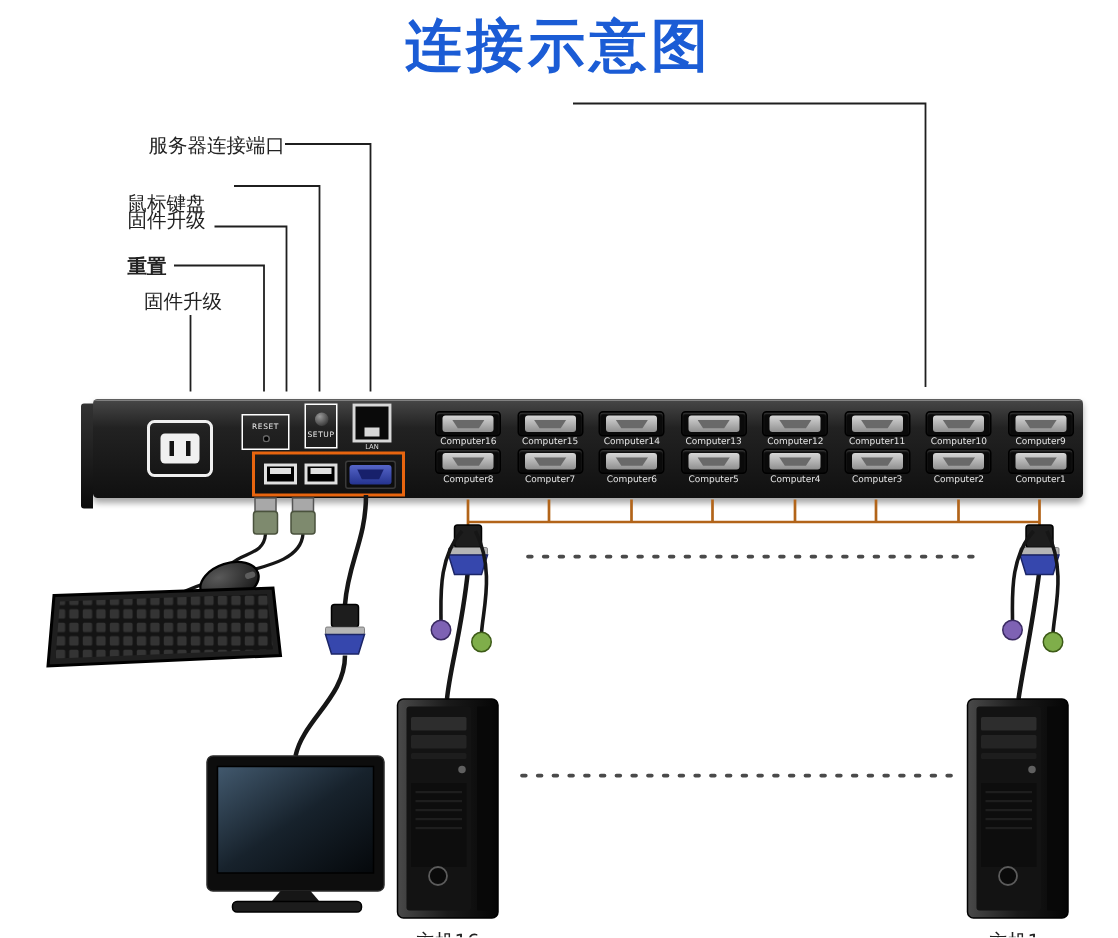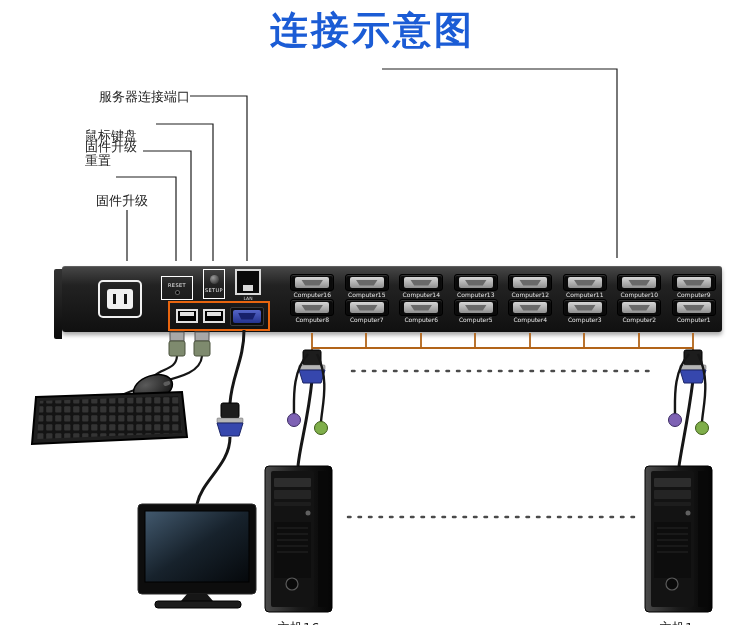--- a/index.html
+++ b/index.html
@@ -8,21 +8,21 @@
   .stage{position:relative;width:745px;height:625px;background:#fff;overflow:hidden;}
 
   .title{position:absolute;top:5px;left:0;width:100%;text-align:center;
          font-size:38px;font-weight:bold;color:var(--title-blue,#1b5cd5);letter-spacing:3px;z-index:4;}
 
   .callout{position:absolute;font-size:13px;color:#222;white-space:nowrap;z-index:4;}
   .co-server{left:268px;top:61px;font-size:14px;letter-spacing:1px;}
   .co-remote{left:99px;top:88px;}
   .co-firmware{left:85px;top:116px;margin-top:22px;}
   .co-mousekb{left:85px;top:127px;}
-  .co-reset{left:85px;top:152px;}
+  .co-reset{left:85px;top:169px;font-weight:bold;}
   .co-power{left:96px;top:192px;}
 
   .host-label{position:absolute;font-size:13px;color:#222;z-index:4;white-space:nowrap;}
   .host-left{left:277px;top:619px;}
   .host-right{left:659px;top:619px;}
 
   
   .device{position:absolute;left:62px;top:266px;width:660px;height:66px;z-index:2;
           background:linear-gradient(180deg,#464646 0%,#222 28%,#101010 100%);
           border-radius:3px;border-top:1px solid #5f5f5f;box-shadow:0 3px 4px rgba(0,0,0,.35);}

